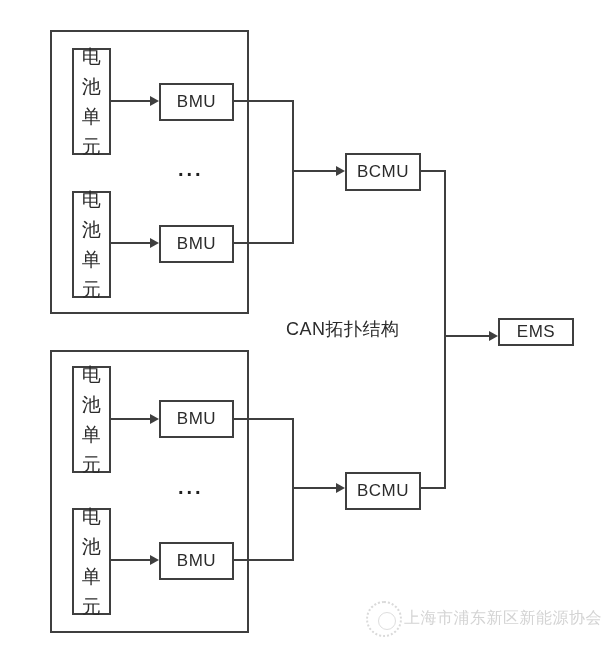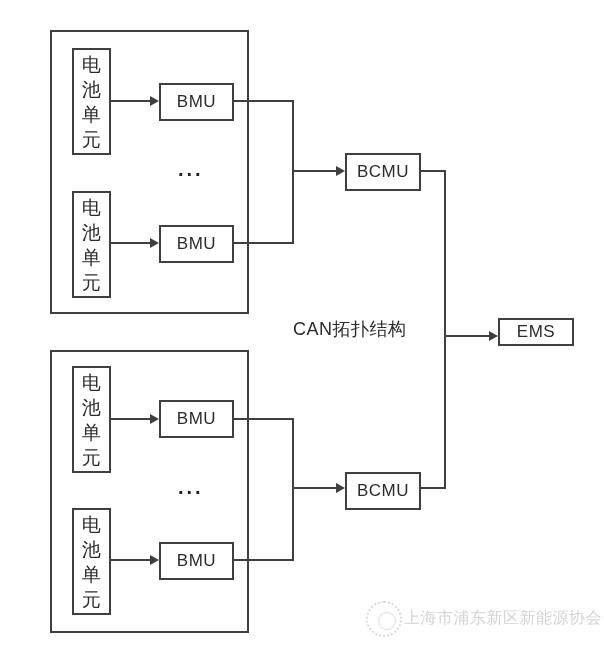--- a/index.html
+++ b/index.html
@@ -28,21 +28,21 @@
   .obox {
     position: absolute;
     border: 2px solid #3f3f3f;
     background: transparent;
   }
   .vlabel {
     width: 1.05em;
     word-break: break-all;
     text-align: center;
     font-size: 19px;
-    line-height: 25px;
+    line-height: 30px;
   }
   
   .hl { position: absolute; height: 2px; background: #3f3f3f; }
   .vl { position: absolute; width: 2px; background: #3f3f3f; }
   .arr {
     position: absolute;
     width: 0; height: 0;
     border-top: 5px solid transparent;
     border-bottom: 5px solid transparent;
     border-left: 9px solid #3f3f3f;
@@ -53,21 +53,20 @@
     font-weight: 700;
     letter-spacing: 3px;
     color: #1f1f1f;
   }
   .caption {
     position: absolute;
     left: 286px; top: 317px;
     font-size: 18px;
     letter-spacing: 0.5px;
     color: #2b2b2b;
-    margin-left: 7px;
   }
   
   .wm-text {
     position: absolute;
     left: 404px; top: 608px;
     font-size: 16px;
     font-weight: 400;
     letter-spacing: 0.5px;
     color: #d4d4d4;
     text-shadow: 1px 1px 0 #ffffff;

